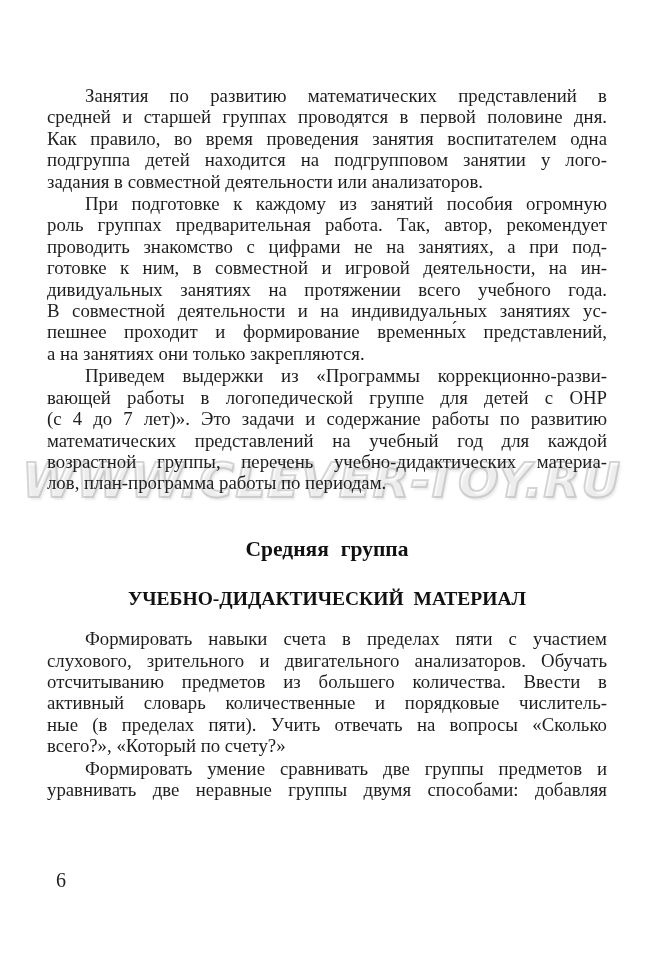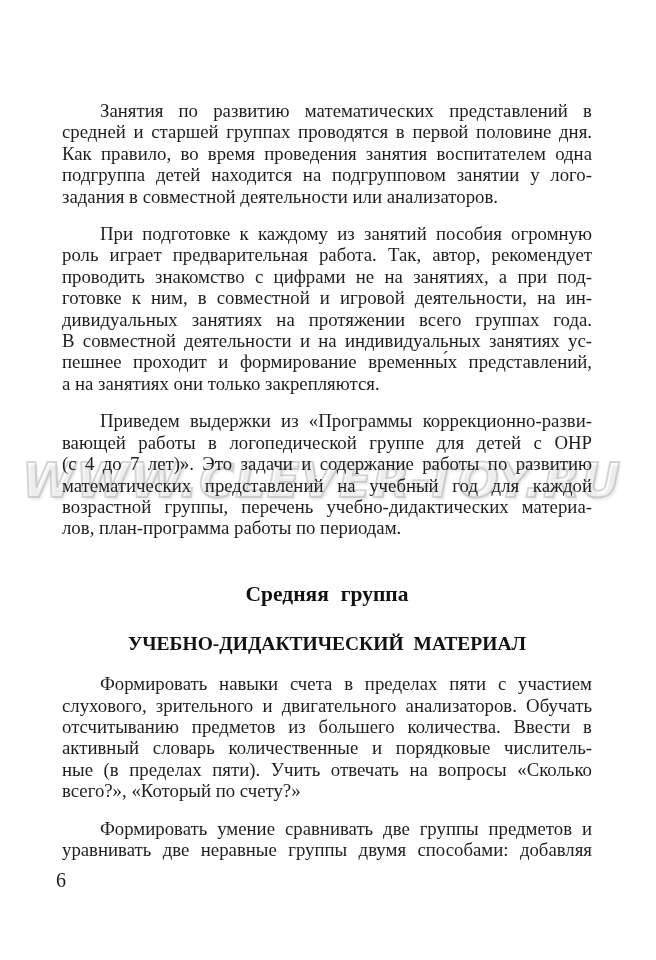--- a/index.html
+++ b/index.html
@@ -37,21 +37,21 @@
   .text-block {
     position: absolute;
     left: 46px;
     top: 84px;
     width: 562px;
     color: #1e1e1e;
     font-size: 18.8px;
     line-height: 21.4px;
     z-index: 2;
   }
-  .para { margin: 16px; }
+  .para { margin: 1px; }
   .line {
     display: block;
     text-align: justify;
     text-align-last: justify;
   }
   .line.first { text-indent: 38px; }
   .line.end { text-align-last: left; }
   .section-heading {
     margin: 44px 0 0 0;
     text-align: center;
@@ -92,24 +92,24 @@
     <p class="para">
       <span class="line first">Занятия по развитию математических представлений в</span>
       <span class="line">средней и старшей группах проводятся в первой половине дня.</span>
       <span class="line">Как правило, во время проведения занятия воспитателем одна</span>
       <span class="line">подгруппа детей находится на подгрупповом занятии у лого-</span>
       <span class="line end">задания в совместной деятельности или анализаторов.</span>
     </p>
 
     <p class="para">
       <span class="line first">При подготовке к каждому из занятий пособия огромную</span>
-      <span class="line">роль играет предварительная работа. Так, автор, рекомендует</span>
+      <span class="line">роль группах предварительная работа. Так, автор, рекомендует</span>
       <span class="line">проводить знакомство с цифрами не на занятиях, а при под-</span>
       <span class="line">готовке к ним, в совместной и игровой деятельности, на ин-</span>
-      <span class="line">дивидуальных занятиях на протяжении всего группах года.</span>
+      <span class="line">дивидуальных занятиях на протяжении всего учебного года.</span>
       <span class="line">В совместной деятельности и на индивидуальных занятиях ус-</span>
       <span class="line">пешнее проходит и формирование временны́х представлений,</span>
       <span class="line end">а на занятиях они только закрепляются.</span>
     </p>
 
     <p class="para">
       <span class="line first">Приведем выдержки из «Программы коррекционно-разви-</span>
       <span class="line">вающей работы в логопедической группе для детей с ОНР</span>
       <span class="line">(с 4 до 7 лет)». Это задачи и содержание работы по развитию</span>
       <span class="line">математических представлений на учебный год для каждой</span>

